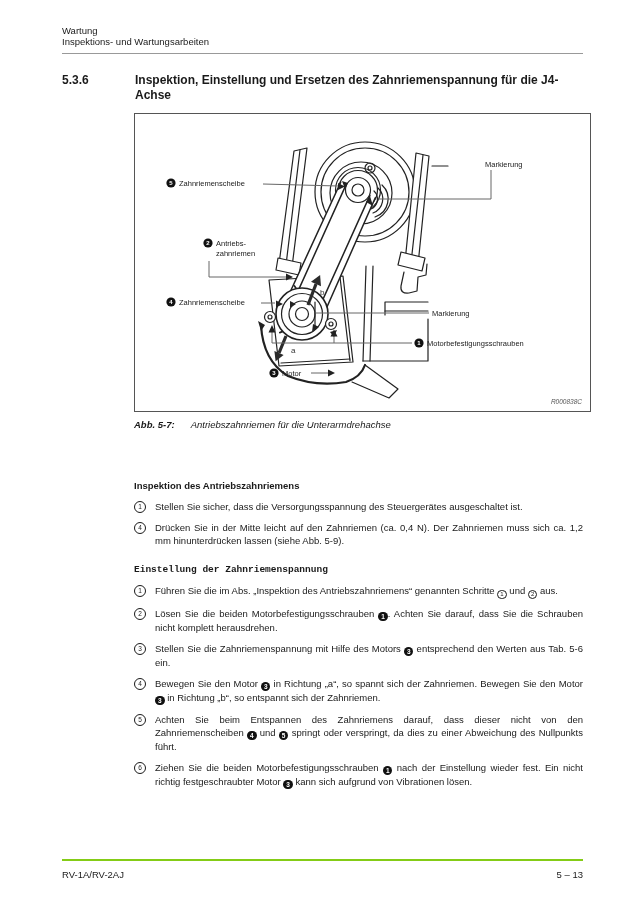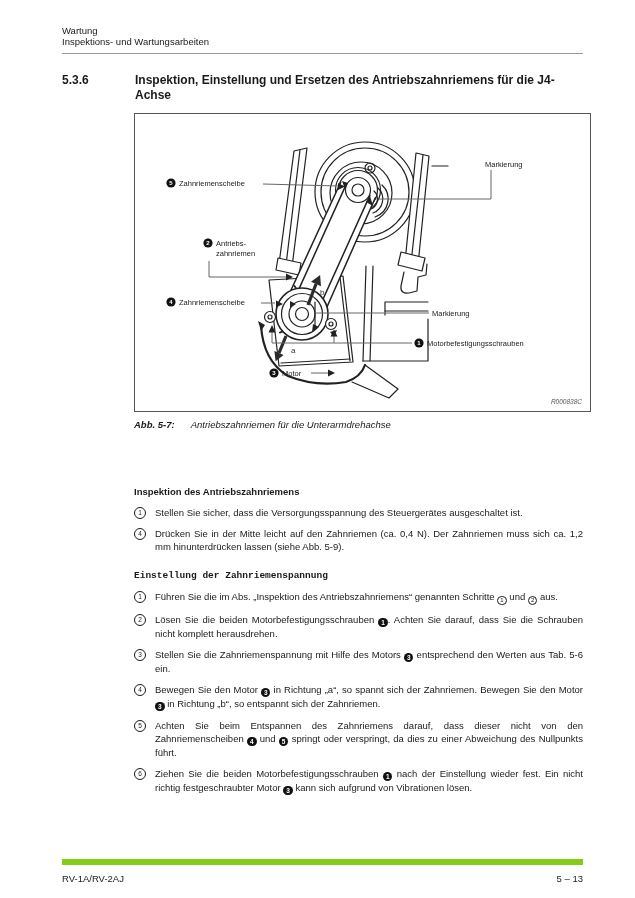--- a/index.html
+++ b/index.html
@@ -2,33 +2,33 @@
 <html><head>
 <meta charset="utf-8">
 <style>
   html,body{margin:0;padding:0;background:#fff;}
   .page{position:relative;width:635px;height:898px;background:#fff;overflow:hidden;
         font-family:"Liberation Sans", sans-serif;color:#1a1a1a;}
   
   .hdr{position:absolute;top:25px;left:62px;width:521px;display:flex;
        justify-content:space-between;font-size:9.5px;border-bottom:1px solid #999;padding-bottom:6px;flex-direction:column;}
   .ftr{position:absolute;top:859px;left:62px;width:521px;display:flex;
-       justify-content:space-between;font-size:9.5px;border-top:6px solid #84cc16;padding-top:8px;align-items:center;}
+       justify-content:space-between;font-size:9.5px;border-top:2px solid #84cc16;padding-top:8px;align-items:center;}
   
   .sect{position:absolute;top:73px;left:62px;width:521px;display:flex;font-weight:bold;font-size:12px;line-height:15px;}
   .sect .no{width:73px;flex:0 0 auto;}
   .sect .ti{width:448px;}
   
   .figbox{position:absolute;top:113px;left:134px;width:457px;height:299px;border:1px solid #555;box-sizing:border-box;background:#fff;}
   .figbox svg{display:block;width:455px;height:297px;}
   .cap{position:absolute;top:419px;left:134px;width:450px;font-size:9.5px;font-style:italic;}
   .cap b{font-weight:bold;margin-right:16px;}
   
   .content{position:absolute;top:471px;left:134px;width:449px;}
-  .subhead{font-size:9.5px;font-weight:bold;margin:15px 0 9px 0;}
+  .subhead{font-size:9.5px;font-weight:bold;margin:9px 0 9px 0;}
   .subhead.second{margin-top:17px;font-family:Liberation Mono, monospace;}
   .step{display:flex;gap:9px;margin-bottom:8px;}
   .num{flex:0 0 auto;width:10px;height:10px;border:1px solid #1a1a1a;border-radius:50%;
        font-size:6.5px;line-height:10px;text-align:center;margin-top:1px;}
   .txt{flex:1;font-size:9.5px;line-height:13px;text-align:justify;}
   .onum{display:inline-block;box-sizing:border-box;width:9.5px;height:9.5px;border:1px solid #1a1a1a;border-radius:50%;
         font-size:6px;line-height:7.5px;text-align:center;vertical-align:-1.5px;}
   .fnum{display:inline-block;width:9.5px;height:9.5px;background:#111;color:#fff;border-radius:50%;
         font-size:6.5px;font-weight:bold;line-height:9.5px;text-align:center;vertical-align:-1.5px;}
   svg{font-family:inherit;}
@@ -49,21 +49,21 @@
 
 <div class="page">
 
   <div class="hdr">
     <span>Wartung</span>
     <span>Inspektions- und Wartungsarbeiten</span>
   </div>
 
   <div class="sect">
     <span class="no">5.3.6</span>
-    <span class="ti">Inspektion, Einstellung und Ersetzen des Antriebszahnriemens für die J4-Achse</span>
+    <span class="ti">Inspektion, Einstellung und Ersetzen des Zahnriemenspannung für die J4-Achse</span>
   </div>
 
   <div class="figbox">
     <svg viewBox="0 0 455 297">
 
       <g>
         <circle class="ln" cx="230" cy="78" r="50"></circle>
         <circle class="ln" cx="230" cy="78" r="44"></circle>
         <circle class="ln" cx="226" cy="79" r="31"></circle>
         <path class="ln" d="M297,52 H313"></path>

